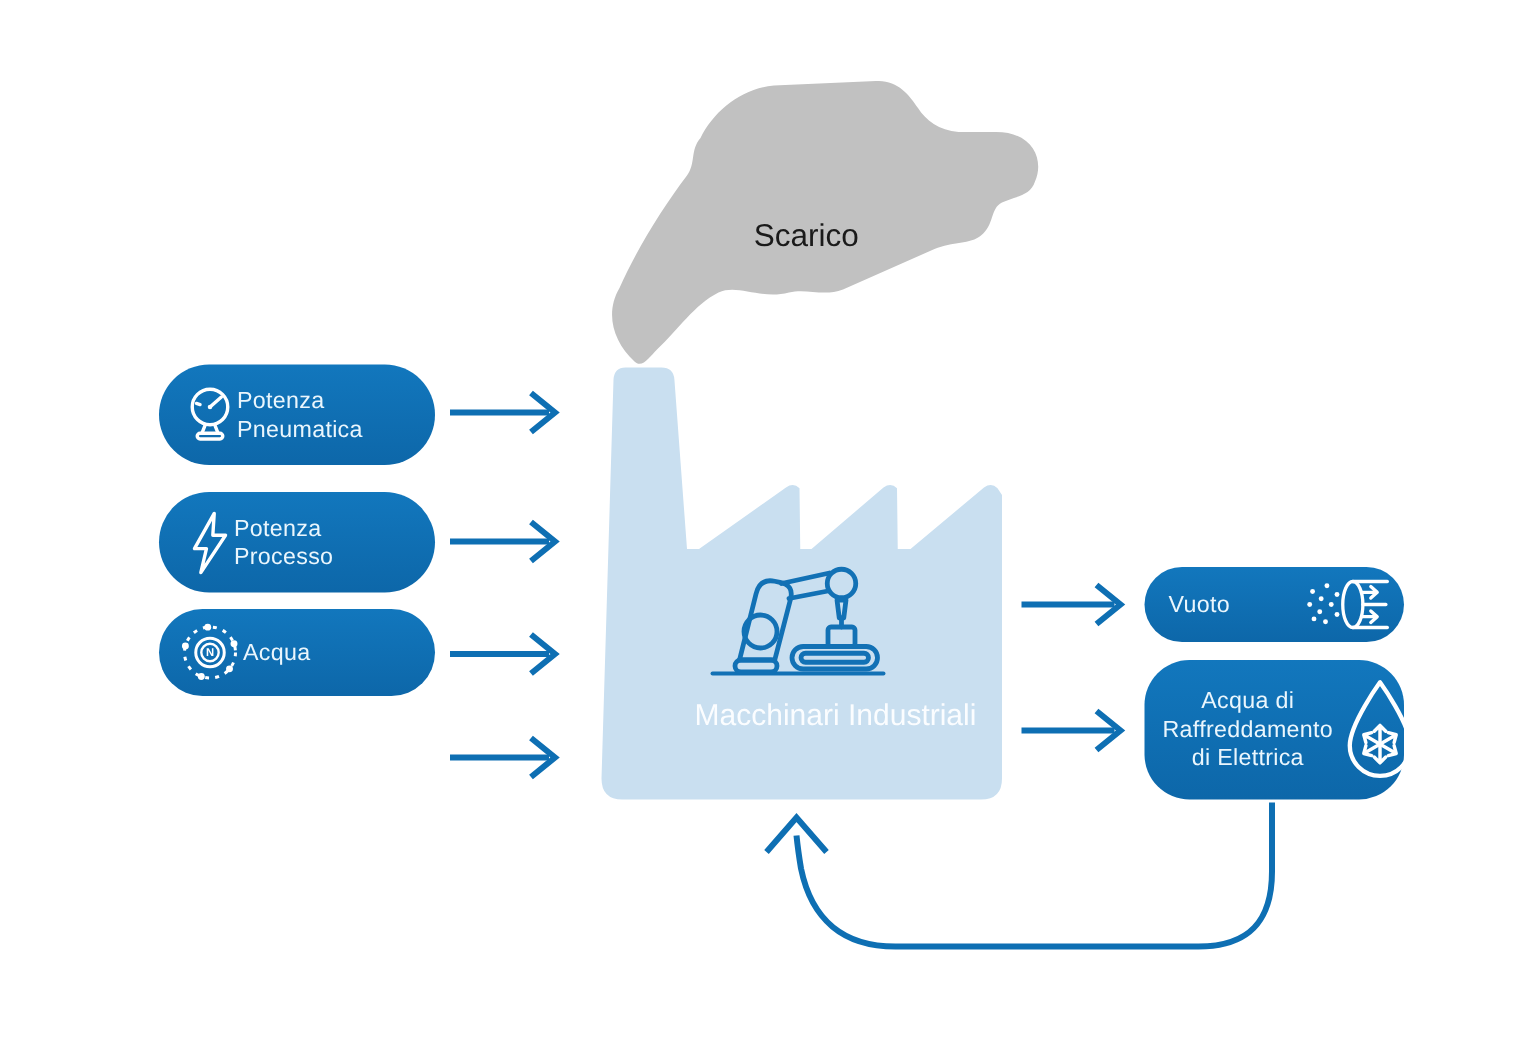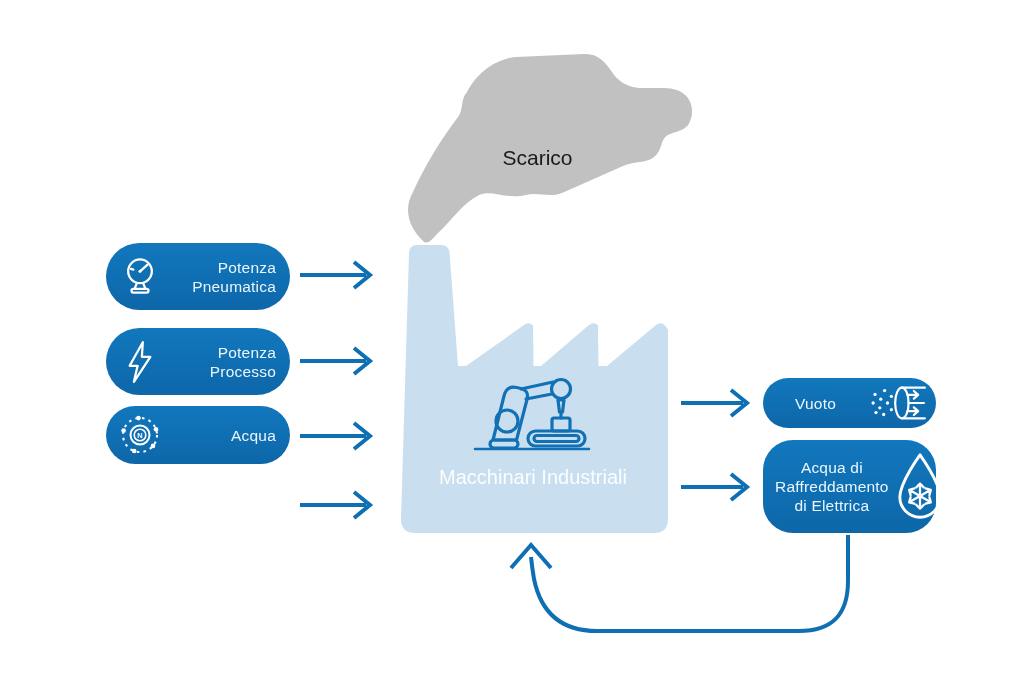--- a/index.html
+++ b/index.html
@@ -2,26 +2,26 @@
 <html><head>
 <meta charset="utf-8">
 <style>
   html,body{margin:0;padding:0;background:#fff;}
   .canvas{position:relative;width:1024px;height:694px;background:#ffffff;overflow:hidden;
           font-family:"Liberation Sans",sans-serif;}
   svg.layer{position:absolute;left:0;top:0;}
   .pill{position:absolute;display:flex;align-items:center;
         background:linear-gradient(180deg,#1277BD 0%,#0D67A9 100%);
         color:#EAF6FD;box-sizing:border-box;}
-  .pill .label{flex:1;text-align:right;font-size:15.5px;line-height:19px;letter-spacing:.2px;}
+  .pill .label{flex:1;text-align:left;font-size:15.5px;line-height:19px;letter-spacing:.2px;}
   .pill .line{display:block;}
   .picon{display:flex;align-items:center;justify-content:center;flex:0 0 auto;}
   .overlay-label{position:absolute;text-align:center;}
   .scarico{font-size:21px;color:#1A1A1A;margin-top:37px;}
-  .machine-label{font-size:20px;line-height:28px;color:#FBFDFF;}
+  .machine-label{font-size:20px;line-height:28px;color:#FBFDFF;margin-left:24px;}
   .out-right .label{text-align:center;}
 </style>
 </head>
 <body>
 
 <div class="canvas">
 
   <svg class="layer" width="1024" height="694" viewBox="0 0 1024 694">
 
     <path stroke="none" d="M423 241 C409 228 403 209 413 192 C424 167 442 138 458 117

